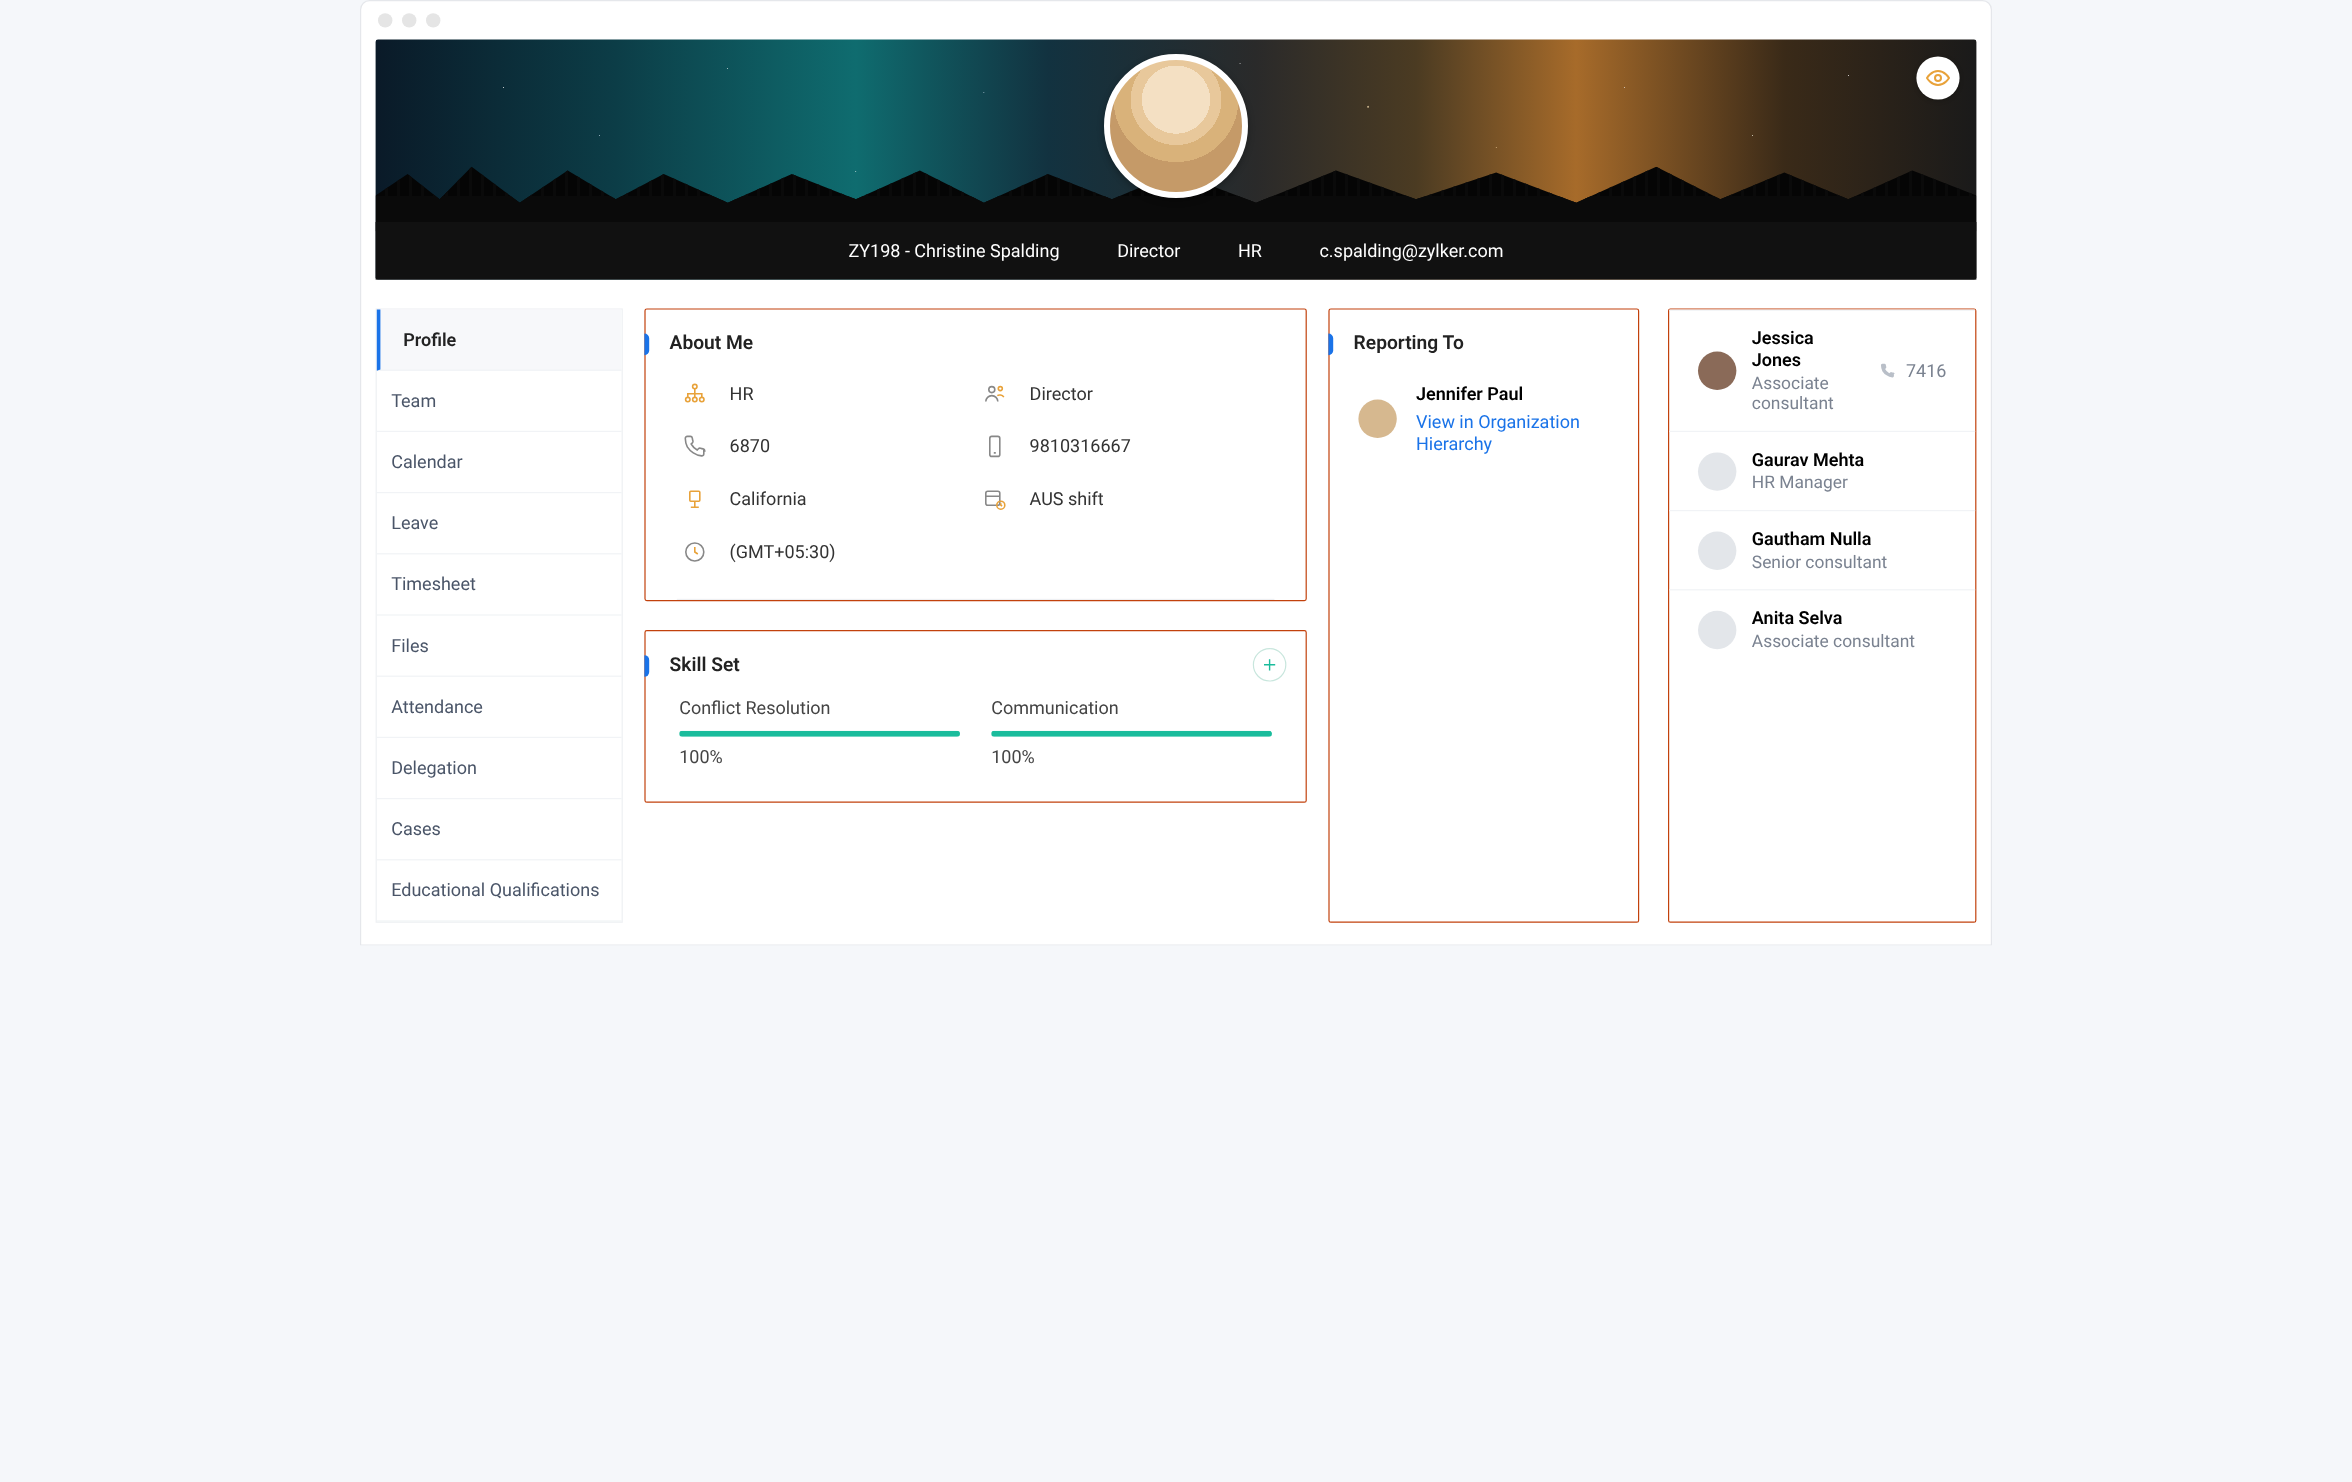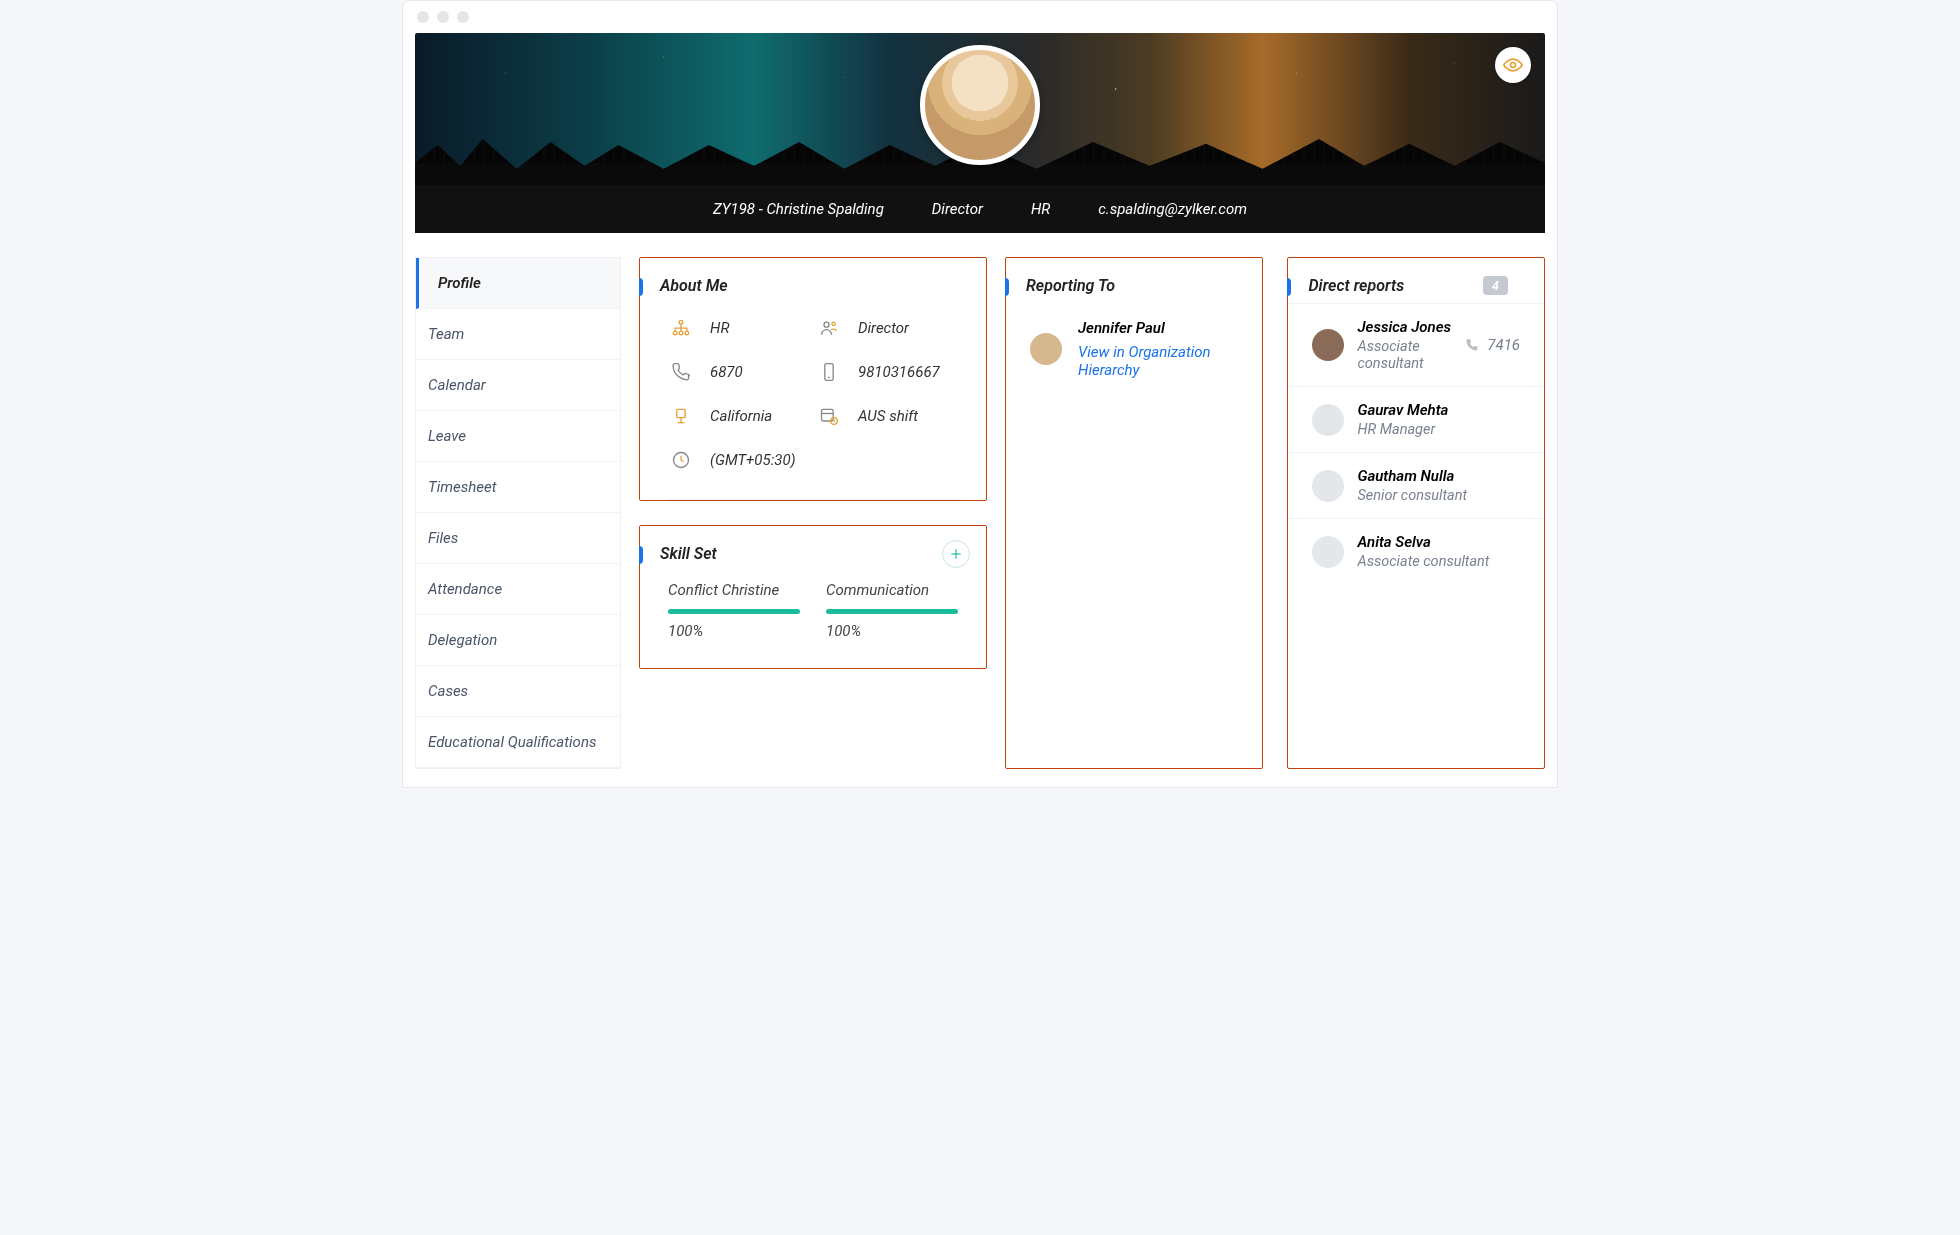--- a/index.html
+++ b/index.html
@@ -1,17 +1,17 @@
 <!DOCTYPE html>
 <html><head>
 <meta charset="utf-8">
 <style>
 * { margin: 0; padding: 0; box-sizing: border-box; font-family: -apple-system, BlinkMacSystemFont, "Segoe UI", Roboto, "Helvetica Neue", Arial, sans-serif; }
 body { background: #f5f7fa; }
-.window-frame { background: #fff; border: 1px solid #e5e7eb; border-radius: 8px 8px 0 0; margin: 0 auto; width: 1156px; font-style: italic; }
+.window-frame { background: #fff; border: 1px solid #e5e7eb; border-radius: 8px 8px 0 0; margin: 0 auto; width: 1360px; }
 .traffic-lights { display:flex; gap:8px; padding:10px 14px; }
 .traffic-lights span{ width:12px; height:12px; border-radius:50%; background:#e5e5e5; }
 .app { padding: 0 12px 18px; }
 .banner { position:relative; height:200px; border-radius:2px; overflow:visible; background: linear-gradient(90deg, #0a1a28 0%, #0c3d47 15%, #0f6c6f 30%, #123240 42%, #2a2a2a 55%, #4b3b22 65%, #a76b2a 75%, #3a2a18 88%, #1a1a1a 100%); }
 .stars { position:absolute; inset:0; background: radial-gradient(1px 1px at 8% 20%, #fff, transparent 60%), radial-gradient(1px 1px at 14% 40%, #cde, transparent 60%), radial-gradient(1px 1px at 22% 12%, #fff, transparent 60%), radial-gradient(1px 1px at 30% 55%, #fff, transparent 60%), radial-gradient(1px 1px at 38% 22%, #cde, transparent 60%), radial-gradient(1px 1px at 46% 35%, #fff, transparent 60%), radial-gradient(1px 1px at 54% 10%, #fff, transparent 60%), radial-gradient(2px 2px at 62% 28%, #ffe4b5, transparent 60%), radial-gradient(1px 1px at 70% 45%, #ffdca8, transparent 60%), radial-gradient(1px 1px at 78% 20%, #fff, transparent 60%), radial-gradient(1px 1px at 86% 40%, #ffe, transparent 60%), radial-gradient(1px 1px at 92% 15%, #fff, transparent 60%); }
 .trees { position:absolute; bottom:40px; left:0; right:0; height:60px; background: repeating-linear-gradient(90deg, transparent 0 8px, #0a0a0a 8px 10px) , linear-gradient(0deg, #0a0a0a 0 30px, transparent 30px); clip-path: polygon(0% 100%, 0% 50%, 2% 20%, 4% 55%, 6% 10%, 9% 60%, 12% 15%, 15% 55%, 18% 20%, 22% 60%, 26% 20%, 30% 55%, 34% 15%, 38% 60%, 42% 20%, 46% 55%, 50% 18%, 55% 60%, 60% 15%, 65% 55%, 70% 18%, 75% 60%, 80% 10%, 84% 55%, 88% 18%, 92% 55%, 96% 15%, 100% 50%, 100% 100%); background-color:#050505; }
 .dark-strip { position:absolute; bottom:0; left:0; right:0; height:48px; background:#111; display:flex; align-items:center; justify-content:center; gap:48px; color:#fff; font-size:15px; }
 .avatar { position:absolute; left:50%; top:12px; transform:translateX(-50%); width:120px; height:120px; border-radius:50%; border:5px solid #fff; background: radial-gradient(circle at 50% 30%, #f4e0c3 0 30%, #e8c89b 30% 40%, #d9b27a 40% 55%, #c59a68 55% 100%); box-shadow:0 2px 6px rgba(0,0,0,.3); }
 .eye-btn { position:absolute; right:14px; top:14px; width:36px; height:36px; border-radius:50%; background:#fff; display:flex; align-items:center; justify-content:center; cursor:pointer; box-shadow:0 1px 4px rgba(0,0,0,.2); }
 .content { display:flex; gap:18px; margin-top:24px; }
@@ -179,21 +179,21 @@
             <span>Skill Set</span>
             <span class="add-btn">
               <svg width="14" height="14" viewBox="0 0 24 24" stroke="#1abc9c" stroke-width="2">
                   <line x1="12" y1="4" x2="12" y2="20"></line>
                   <line x1="4" y1="12" x2="20" y2="12"></line>
                 </svg>
             </span>
           </div>
           <div class="skill-body">
             <div>
-              <div class="skill-name">Conflict Christine</div>
+              <div class="skill-name">Conflict Resolution</div>
               <div class="bar">
                   <div class="bar-fill" style="width:100%"></div>
                 </div>
               <div class="skill-pct">100%</div>
             </div>
             <div>
               <div class="skill-name">Communication</div>
               <div class="bar">
                   <div class="bar-fill" style="width:100%"></div>
                 </div>
@@ -212,24 +212,20 @@
           <div class="mgr-row">
             <div class="mini-av"></div>
             <div>
               <div class="mgr-name">Jennifer Paul</div>
               <div class="hier-link">View in Organization Hierarchy</div>
             </div>
           </div>
         </div>
 
         <div class="card">
-          <div class="card-hd report-hd">
-            <span>Direct reports</span>
-            <span class="badge">4</span>
-          </div>
           <div class="rep-list">
             <div class="rep-item">
               <div class="mini-av" style="background:#8a6a58"></div>
               <div class="rep-info">
                 <div class="rep-name">Jessica Jones</div>
                 <div class="rep-title">Associate consultant</div>
               </div>
               <div class="rep-ext">
                 <svg width="14" height="14" viewBox="0 0 24 24" fill="#b9bfc8">
                     <path d="M21 16.5v3a2 2 0 0 1-2.2 2 19 19 0 0 1-8.3-3 19 19 0 0 1-6-6A19 19 0 0 1 2.5 4.2 2 2 0 0 1 4.5 2h3a2 2 0 0 1 2 1.7c.1.9.3 1.8.6 2.6a2 2 0 0 1-.5 2.1L8.4 9.6a15 15 0 0 0 6 6l1.2-1.2a2 2 0 0 1 2.1-.5c.8.3 1.7.5 2.6.6a2 2 0 0 1 1.7 2z"></path>

